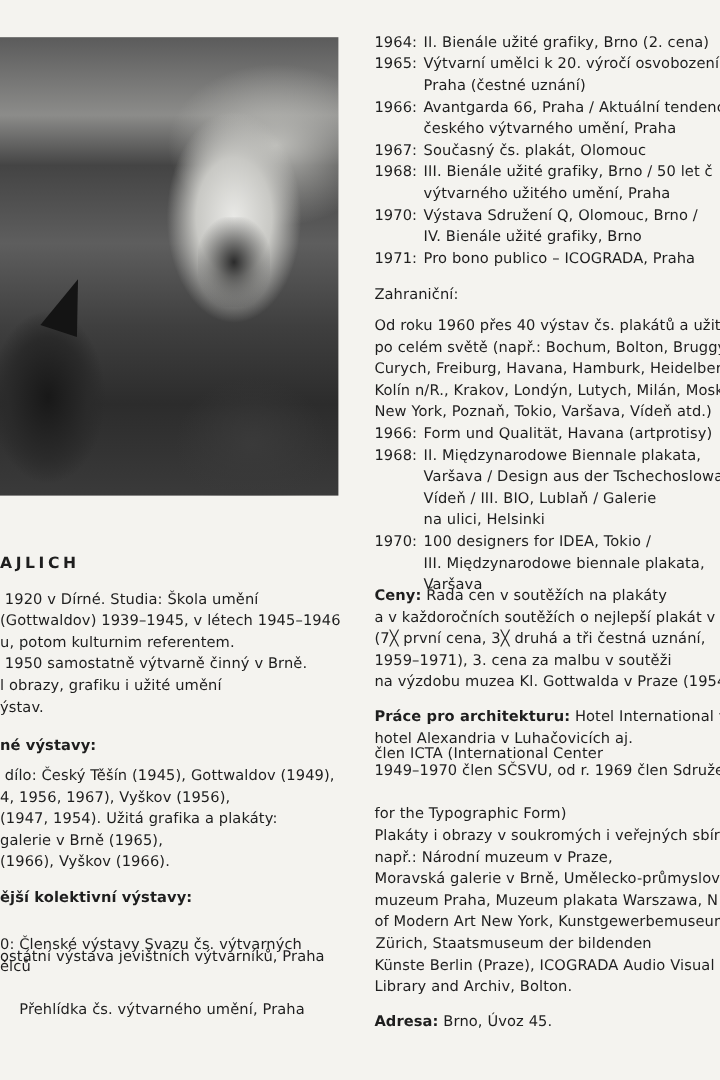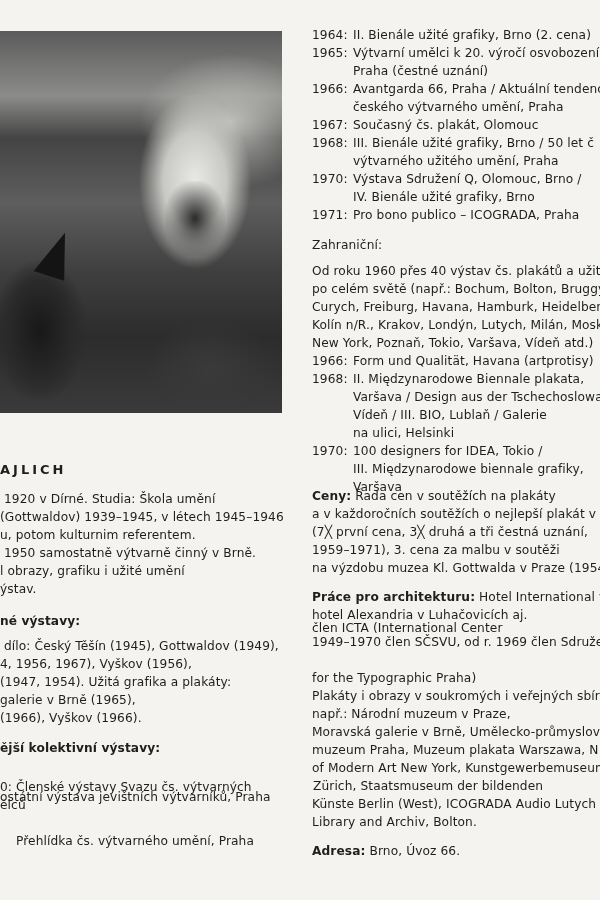--- a/index.html
+++ b/index.html
@@ -93,38 +93,38 @@
   <div class="t" style="left:7px;top:299px">Curych, Freiburg, Havana, Hamburk, Heidelberg</div>
   <div class="t" style="left:7px;top:317px">Kolín n/R., Krakov, Londýn, Lutych, Milán, Moskv</div>
   <div class="t" style="left:7px;top:335px">New York, Poznaň, Tokio, Varšava, Vídeň atd.)</div>
 
   <div class="t" style="left:7px;top:353px"><span class="yr">1966:</span><span>Form und Qualität, Havana (artprotisy)</span></div>
   <div class="t" style="left:7px;top:371px"><span class="yr">1968:</span><span>II. Międzynarodowe Biennale plakata,</span></div>
   <div class="t ind" style="left:7px;top:389px">Varšava / Design aus der Tschechoslowak</div>
   <div class="t ind" style="left:7px;top:407px">Vídeň / III. BIO, Lublaň / Galerie</div>
   <div class="t ind" style="left:7px;top:425px">na ulici, Helsinki</div>
   <div class="t" style="left:7px;top:443px"><span class="yr">1970:</span><span>100 designers for IDEA, Tokio /</span></div>
-  <div class="t ind" style="left:7px;top:461px">III. Międzynarodowe biennale grafiky,</div>
+  <div class="t ind" style="left:7px;top:461px">III. Międzynarodowe biennale plakata,</div>
   <div class="t ind" style="left:7px;top:479px">Varšava</div>
 
   <div class="t" style="left:7px;top:488px"><span class="b">Ceny:</span><span> Řada cen v soutěžích na plakáty</span></div>
   <div class="t" style="left:7px;top:506px">a v každoročních soutěžích o nejlepší plakát v B</div>
   <div class="t" style="left:7px;top:524px">(7╳ první cena, 3╳ druhá a tři čestná uznání,</div>
   <div class="t" style="left:7px;top:542px">1959–1971), 3. cena za malbu v soutěži</div>
   <div class="t" style="left:7px;top:560px">na výzdobu muzea Kl. Gottwalda v Praze (1954)</div>
 
   <div class="t" style="left:7px;top:589px"><span class="b">Práce pro architekturu:</span><span> Hotel International v Brn</span></div>
   <div class="t" style="left:7px;top:607px">hotel Alexandria v Luhačovicích aj.</div>
 
   <div class="t" style="left:7px;top:634px">1949–1970 člen SČSVU, od r. 1969 člen Sdružen</div>
   <div class="t" style="left:7px;top:620px">člen ICTA (International Center</div>
-  <div class="t" style="left:7px;top:670px">for the Typographic Praha)</div>
+  <div class="t" style="left:7px;top:670px">for the Typographic Form)</div>
   <div class="t" style="left:7px;top:688px">Plakáty i obrazy v soukromých i veřejných sbírká</div>
   <div class="t" style="left:7px;top:706px">např.: Národní muzeum v Praze,</div>
   <div class="t" style="left:7px;top:724px">Moravská galerie v Brně, Umělecko-průmyslové</div>
   <div class="t" style="left:7px;top:742px">muzeum Praha, Muzeum plakata Warszawa, N</div>
   <div class="t" style="left:7px;top:760px">of Modern Art New York, Kunstgewerbemuseum</div>
   <div class="t" style="left:8px;top:778px">Zürich, Staatsmuseum der bildenden</div>
-  <div class="t" style="left:7px;top:796px">Künste Berlin (West), ICOGRADA Audio Lutych</div>
+  <div class="t" style="left:7px;top:796px">Künste Berlin (Praze), ICOGRADA Audio Visual</div>
   <div class="t" style="left:7px;top:814px">Library and Archiv, Bolton.</div>
 
-  <div class="t" style="left:7px;top:843px"><span class="b">Adresa:</span><span> Brno, Úvoz 66.</span></div>
+  <div class="t" style="left:7px;top:843px"><span class="b">Adresa:</span><span> Brno, Úvoz 45.</span></div>
 </div>
 
 </body></html>

